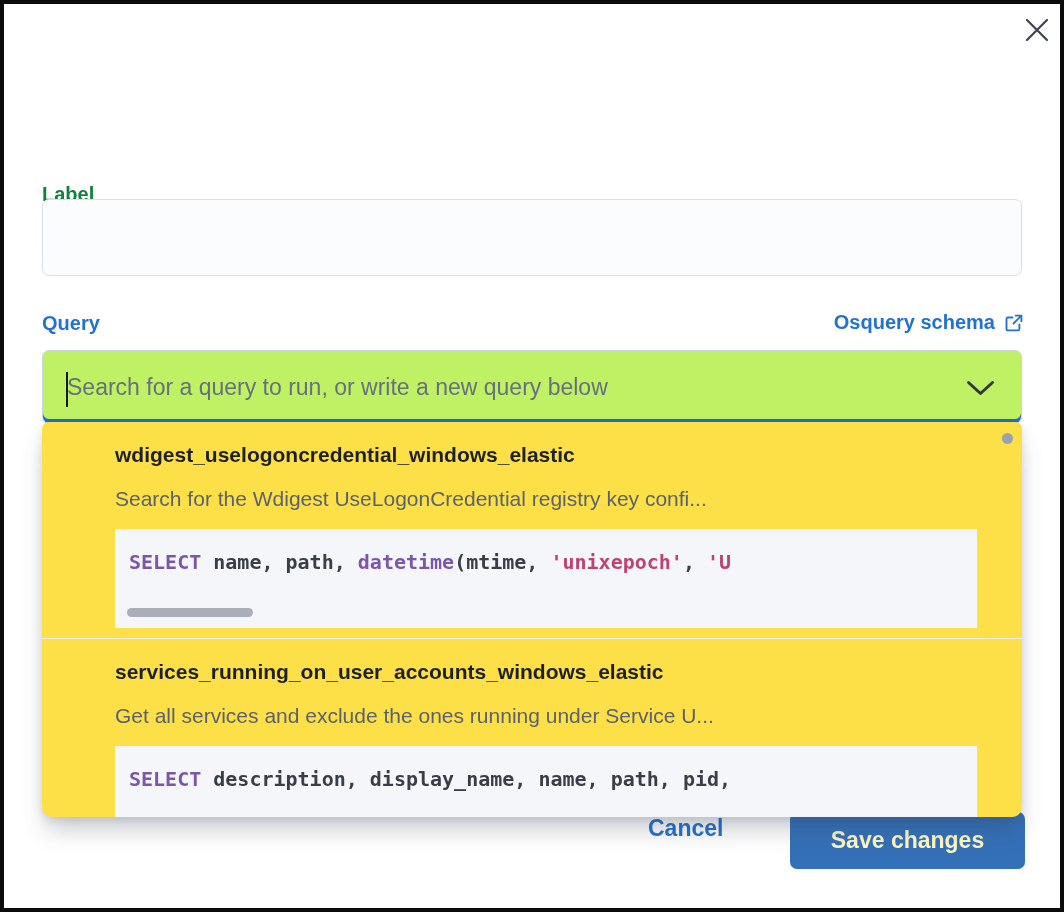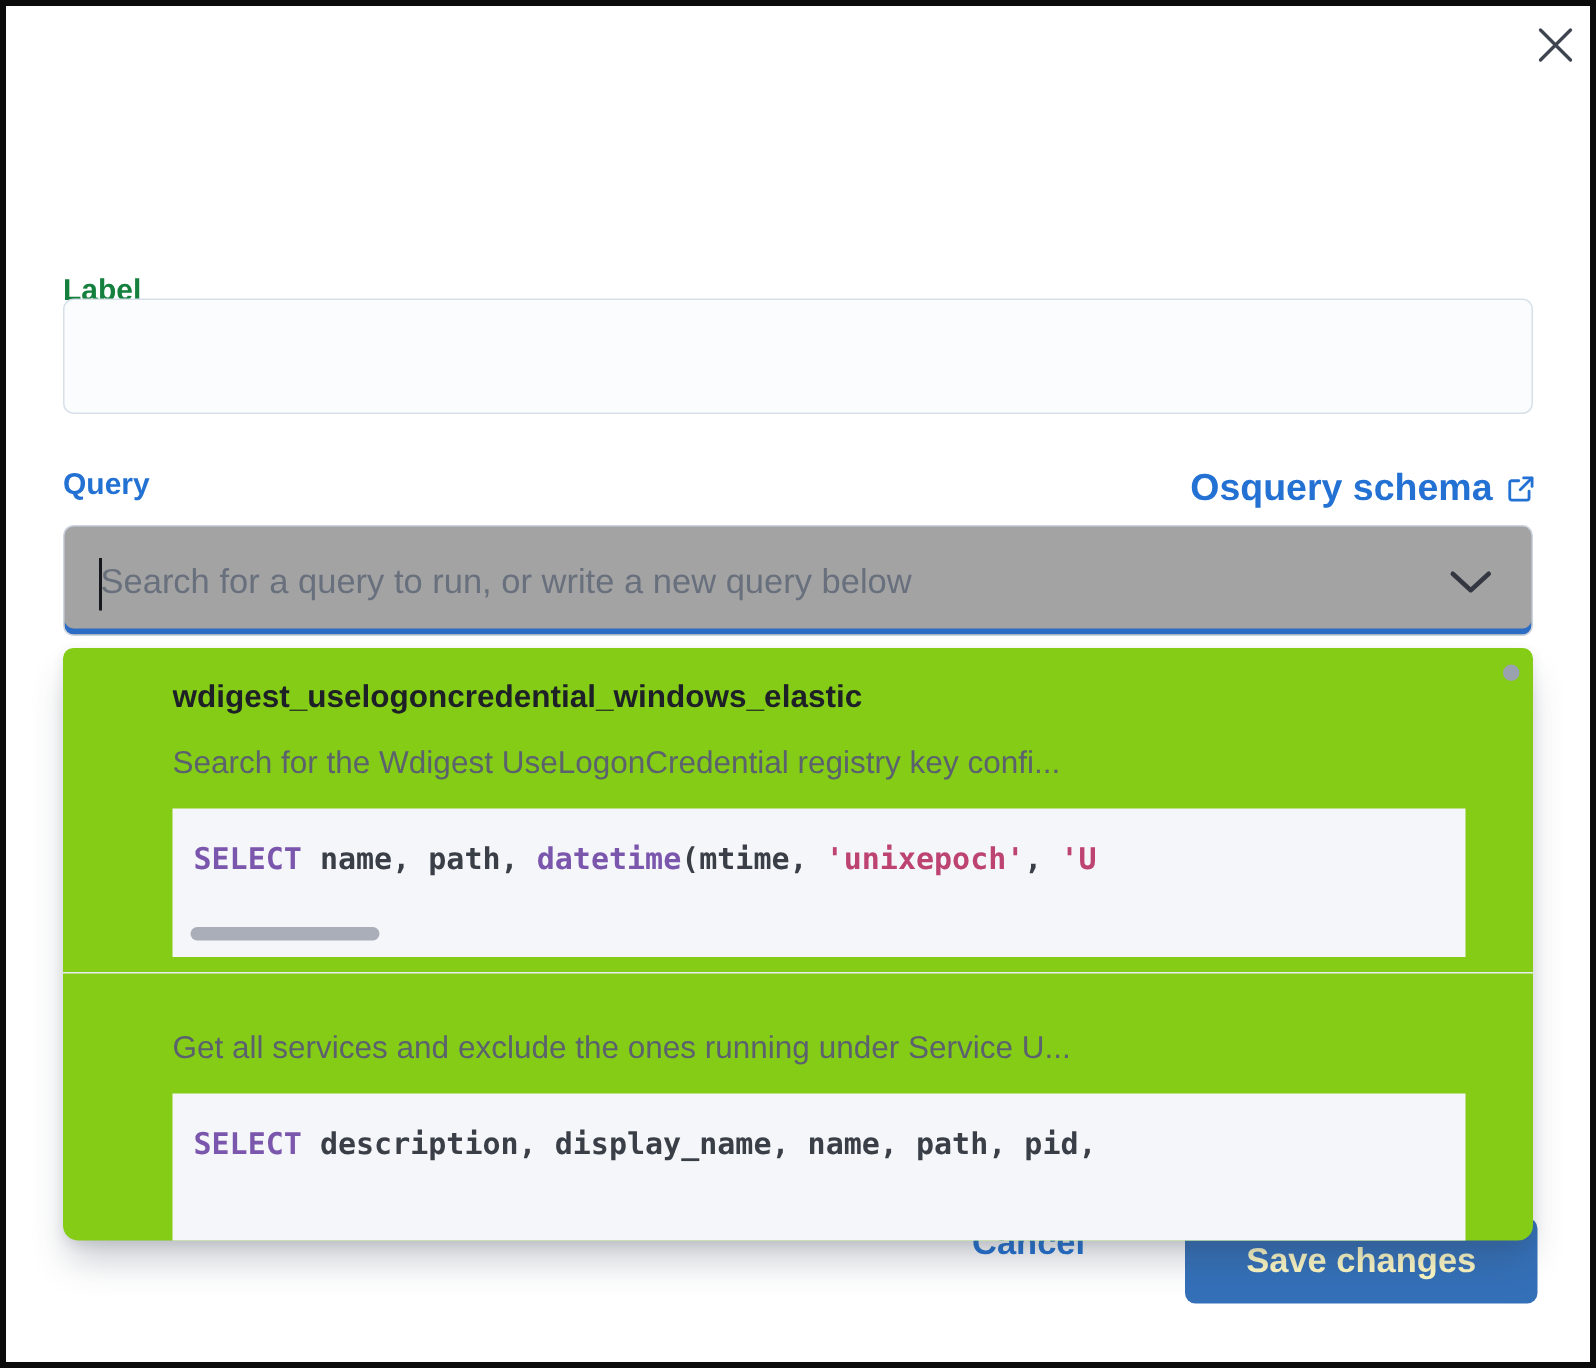--- a/index.html
+++ b/index.html
@@ -17,39 +17,39 @@
   .field-label{position:absolute;left:42px;top:160px;font-size:20px;font-weight:700;color:#15803d;margin-top:23px;}
   .label-input{
     position:absolute;left:42px;top:199px;width:980px;height:77px;box-sizing:border-box;
     background:#fbfcfd;border:1px solid #d7dfe9;border-radius:7px;font-size:22px;color:#343741;
     padding:0 22px;outline:none;
   }
 
   
   .query-label{position:absolute;left:42px;top:312px;font-size:20px;font-weight:700;color:#2271d3;}
   .schema-link{position:absolute;top:311px;right:40px;display:flex;align-items:center;gap:9px;text-decoration:none;cursor:pointer;}
-  .schema-link span{font-size:25px;font-weight:700;color:#2271d3;}
+  .schema-link span{font-size:20px;font-weight:700;color:#2271d3;}
 
   
   .combobox{
     position:absolute;left:42px;top:350px;width:980px;height:74px;box-sizing:border-box;
-    background:#a3a3a3;border:1px solid #ccd4e0;border-radius:7px;
+    background:#bef264;border:1px solid #ccd4e0;border-radius:7px;
     box-shadow:inset 0 -4px 0 #2b6cc5;
   }
   .combo-input{
     position:absolute;left:24px;top:10px;width:880px;height:52px;border:none;outline:none;
     font-size:23px;color:#343741;background:transparent;font-family:"Liberation Sans",sans-serif;padding:0;
   }
   .combo-input::placeholder{color:#69707d;opacity:1;}
   .text-caret{position:absolute;left:23px;top:21px;width:2px;height:35px;background:#16181d;}
   .chevron{position:absolute;right:26px;top:29px;}
 
   
   .dropdown{
-    position:absolute;left:42px;top:432px;width:980px;height:395px;background:#84cc16;
+    position:absolute;left:42px;top:422px;width:980px;height:395px;background:#fde047;
     border-radius:7px 7px 10px 10px;overflow:hidden;z-index:10;
     box-shadow:0 16px 24px -4px rgba(54,65,83,0.28),0 3px 8px rgba(54,65,83,0.12);
   }
   .dd-scroll-thumb{position:absolute;right:9px;top:11px;width:11px;height:11px;border-radius:50%;background:#9aa2af;z-index:12;}
   .option{padding:19px 44px 10px 73px;cursor:pointer;}
   .option + .option{border-top:1px solid #e8ecf2;}
   .opt-title{font-size:21px;line-height:27px;font-weight:700;color:#1d2026;white-space:nowrap;overflow:hidden;}
   .opt-desc{font-size:21px;line-height:27px;color:#5b626d;margin-top:17px;white-space:nowrap;overflow:hidden;}
   .code-block{
     position:relative;margin-top:17px;width:862px;height:99px;box-sizing:border-box;
@@ -110,20 +110,21 @@
     <div class="option">
       <div class="opt-title">wdigest_uselogoncredential_windows_elastic</div>
       <div class="opt-desc">Search for the Wdigest UseLogonCredential registry key confi...</div>
       <div class="code-block">
         <div class="code-line"><span class="tok-keyword">SELECT</span><span class="tok-plain"> name, path, </span><span class="tok-keyword">datetime</span><span class="tok-plain">(mtime, </span><span class="tok-string">'unixepoch'</span><span class="tok-plain">, </span><span class="tok-string">'U</span></div>
         <div class="code-hscroll"></div>
       </div>
     </div>
 
     <div class="option">
+      <div class="opt-title">services_running_on_user_accounts_windows_elastic</div>
       <div class="opt-desc">Get all services and exclude the ones running under Service U...</div>
       <div class="code-block">
         <div class="code-line"><span class="tok-keyword">SELECT</span><span class="tok-plain"> description, display_name, name, path, pid,</span></div>
       </div>
     </div>
   </div>
 
   <button class="cancel-btn">Cancel</button>
   <button class="save-btn">Save changes</button>
 

